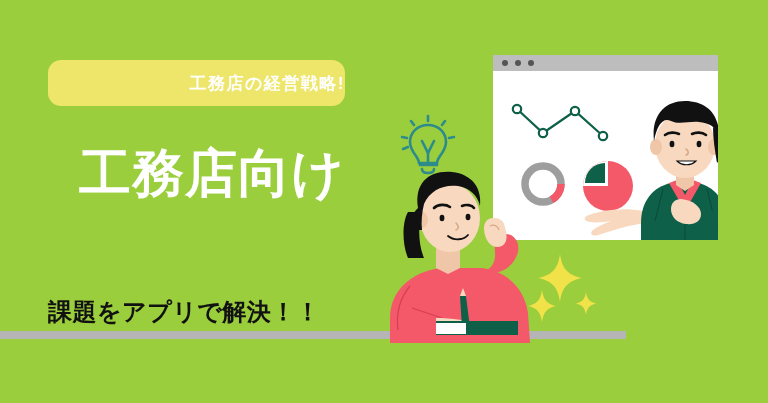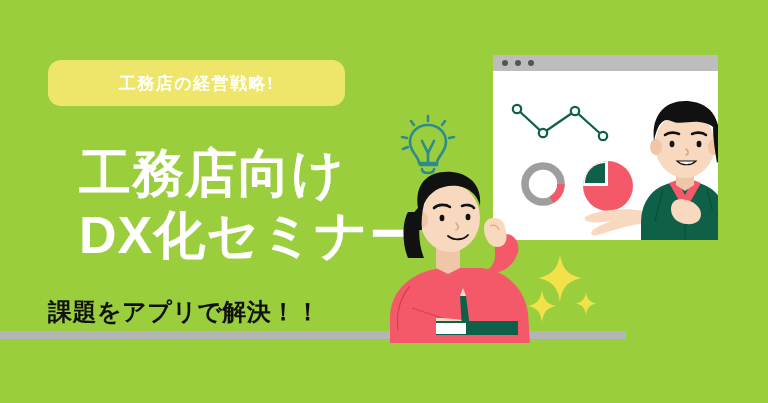--- a/index.html
+++ b/index.html
@@ -9,21 +9,21 @@
   }
   #banner{
     position:relative;width:768px;height:403px;
     background:#9ACE3C;overflow:hidden;
   }
 
   
   #eyebrow-badge{
     position:absolute;left:48px;top:60px;width:297px;height:46px;
     background:#EDE66B;border-radius:13px;
-    display:flex;align-items:center;justify-content:center;
+    display:flex;align-items:center;justify-content:flex-end;
   }
   #eyebrow-badge .badge-text{
     color:#ffffff;font-size:17px;font-weight:bold;
     letter-spacing:1.5px;white-space:nowrap;
   }
 
   
   #headline{position:absolute;left:46px;top:142px;}
   .headline-line{
     color:#ffffff;font-weight:bold;font-size:52px;line-height:62px;
@@ -69,21 +69,20 @@
 <body>
 
 <div id="banner">
 
   <div id="eyebrow-badge">
     <span class="badge-text">工務店の経営戦略!</span>
   </div>
 
   <div id="headline">
     <div class="headline-line">工務店向け</div>
-    <div class="headline-line">DX化セミナー</div>
   </div>
 
   <div id="subtitle">課題をアプリで解決！！</div>
 
   <div id="browser-window">
     <div id="browser-titlebar">
       <span class="titlebar-dot"></span>
       <span class="titlebar-dot"></span>
       <span class="titlebar-dot"></span>
     </div>

